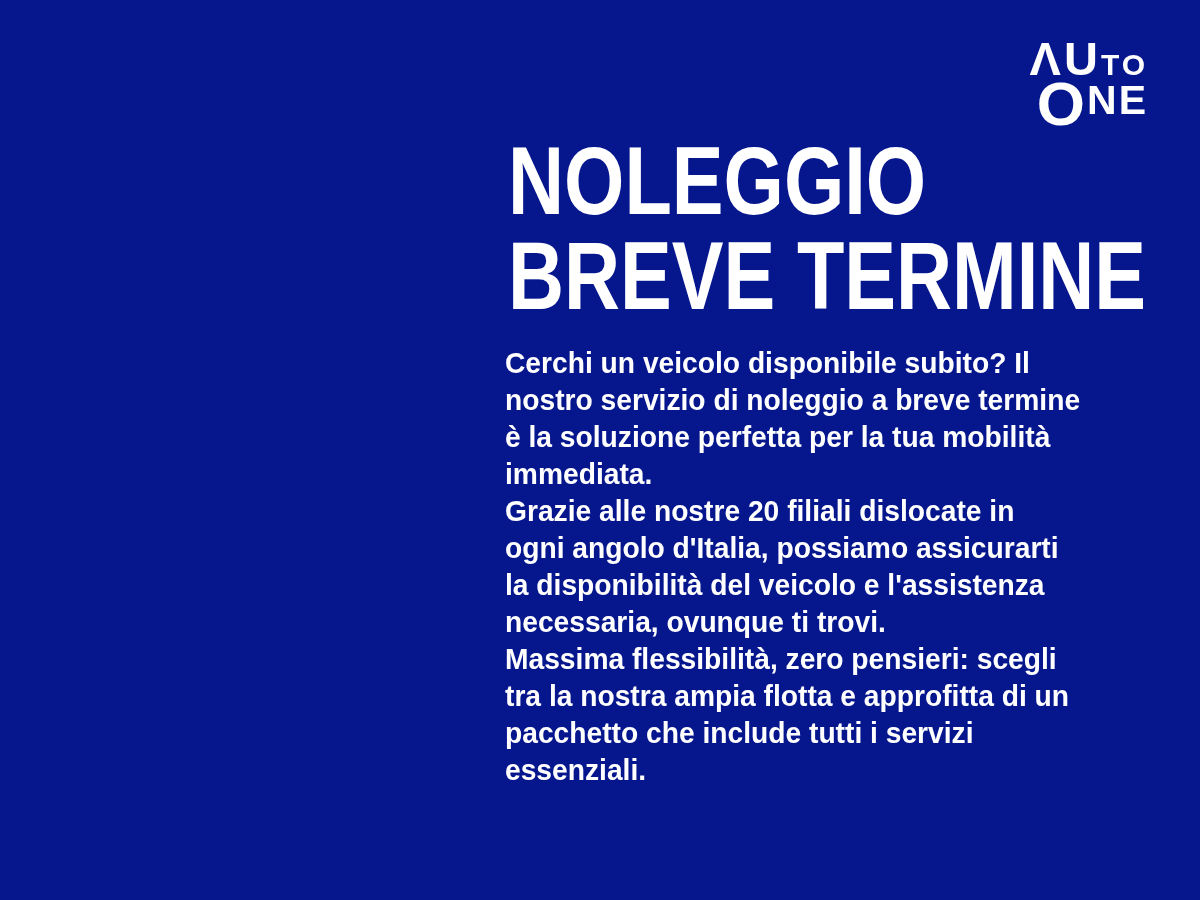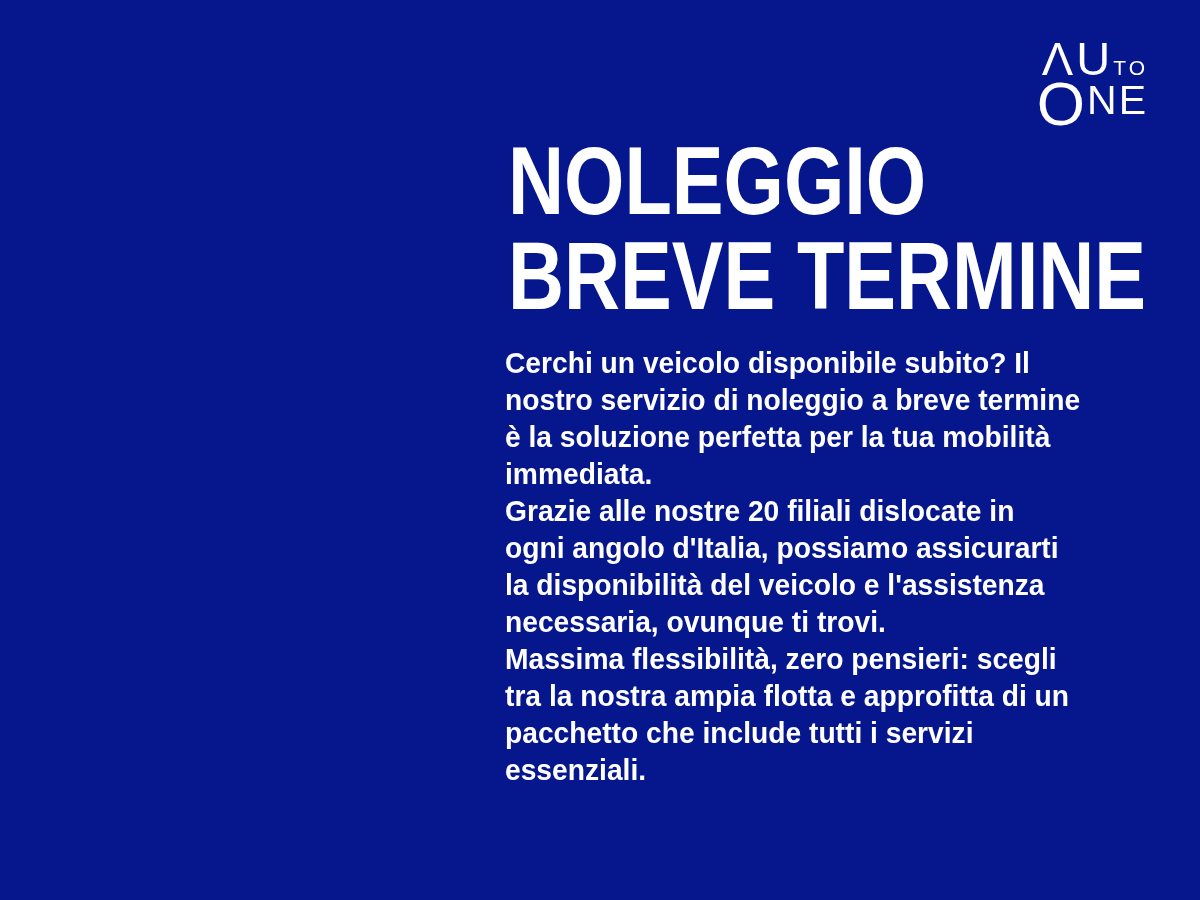--- a/index.html
+++ b/index.html
@@ -46,32 +46,32 @@
 
   
   .logo {
     position: absolute;
     top: 40px;
     right: 52px;
     display: flex;
     flex-direction: column;
     align-items: flex-end;
     color: var(--text);
-    font-weight: normal;
+    font-weight: bold;
     text-align: right;
   }
   .logo-line1 {
     display: flex;
     align-items: baseline;
     letter-spacing: 3px;
     line-height: 38px;
     height: 38px;
   }
   .logo-line1 .logo-lg { font-size: 47px; }
-  .logo-line1 .logo-sm { font-size: 21px; }
+  .logo-line1 .logo-sm { font-size: 30px; }
   .logo-line2 {
     display: flex;
     align-items: flex-start;
     letter-spacing: 2px;
     margin-top: 2px;
     height: 50px;
   }
   .logo-line2 .logo-lg { font-size: 62px; line-height: 48px; }
   .logo-line2 .logo-sm { font-size: 41px; line-height: 36px; margin-left: 0; margin-top: 2px; }
 

